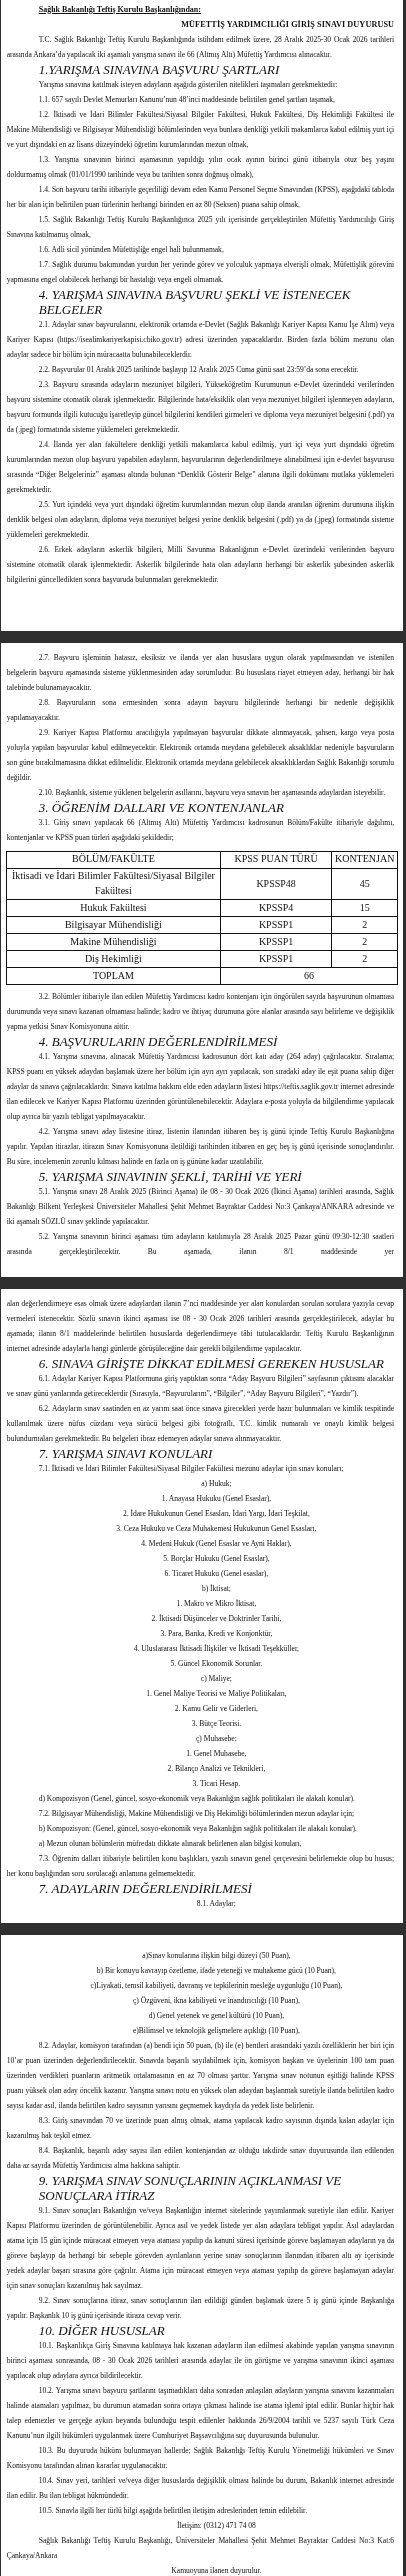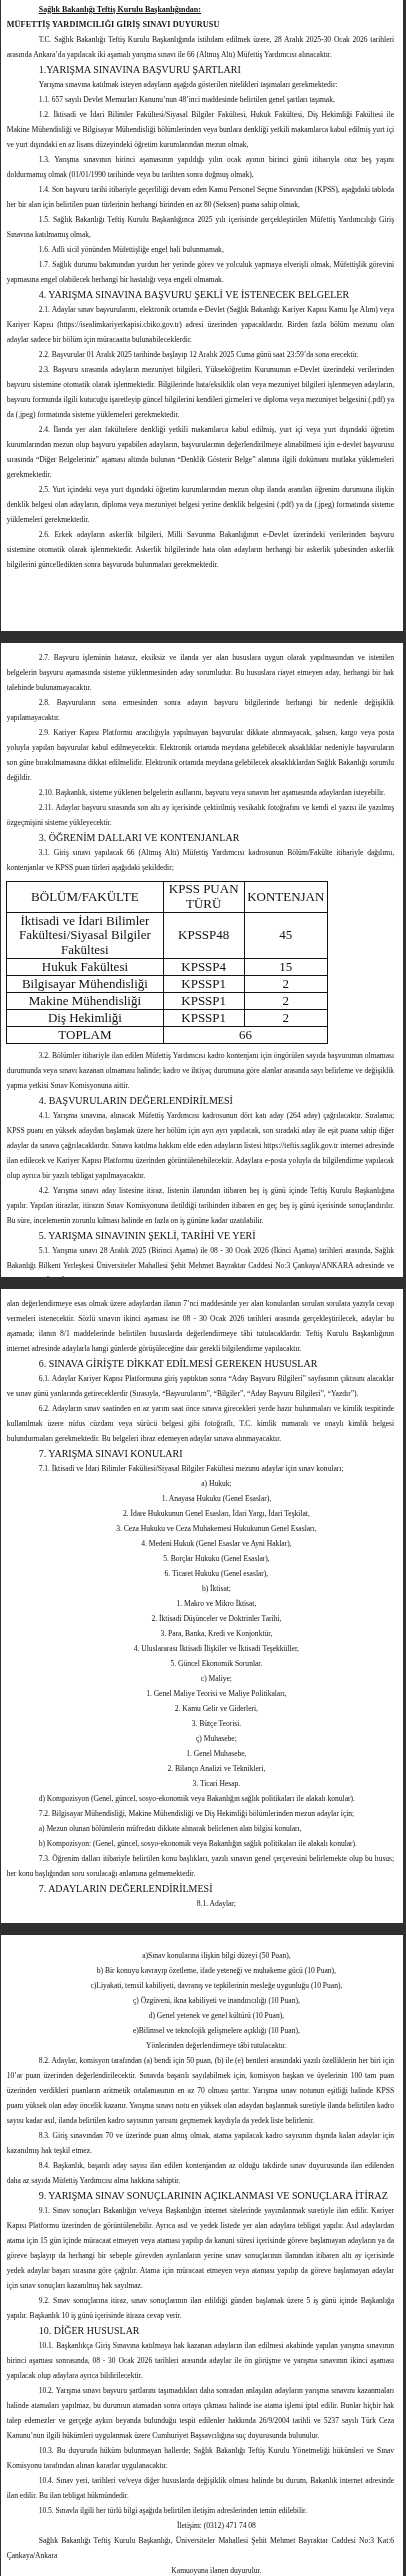--- a/index.html
+++ b/index.html
@@ -27,34 +27,34 @@
   .p {
     font-size: 7.6px;
     line-height: 15px;
     text-align: justify;
     margin: 0;
     text-indent: 32px;
     letter-spacing: -0.03px;
   }
   .p.noind { text-indent: 0; }
   .li { text-indent: 0; padding-left: 32px; text-align: center; }
-  .h { font-size: 10px; line-height: 15px; margin: 0; padding-left: 32px; }
+  .h { font-size: 13px; line-height: 15px; margin: 0; padding-left: 32px; font-style: italic; }
   .title-org {
     font-weight: bold; text-decoration: underline; font-size: 8px;
     line-height: 14.6px; padding-left: 32px; margin: 0;
   }
   .title-main {
     font-weight: bold; font-size: 8.2px; line-height: 15px;
-    text-align: left; margin: 0; letter-spacing: 0.1px;
+    text-align: right; margin: 0; letter-spacing: 0.1px;
   }
   table.quota {
     border-collapse: collapse;
-    width: 322px;
+    width: 392px;
     margin: 5.3px 0 4px -0.7px;
-    font-size: 13px;
+    font-size: 10px;
     padding-left: 8px;
   }
   table.quota th, table.quota td {
     border: 0.7px solid #111;
     text-align: center;
     font-weight: normal;
     line-height: 14.6px;
     padding: 0.7px 2.6px;
   }
   table.quota th { height: 14px; }
@@ -84,21 +84,20 @@
   <p class="p">2.4. İlanda yer alan fakültelere denkliği yetkili makamlarca kabul edilmiş, yurt içi veya yurt dışındaki öğretim kurumlarından mezun olup başvuru yapabilen adayların, başvurularının değerlendirilmeye alınabilmesi için e-devlet başvurusu sırasında “Diğer Belgeleriniz” aşaması altında bulunan “Denklik Gösterir Belge” alanına ilgili dokümanı mutlaka yüklemeleri gerekmektedir.</p>
   <p class="p">2.5. Yurt içindeki veya yurt dışındaki öğretim kurumlarından mezun olup ilanda aranılan öğrenim durumuna ilişkin denklik belgesi olan adayların, diploma veya mezuniyet belgesi yerine denklik belgesini (.pdf) ya da (.jpeg) formatında sisteme yüklemeleri gerekmektedir.</p>
   <p class="p">2.6. Erkek adayların askerlik bilgileri, Milli Savunma Bakanlığının e-Devlet üzerindeki verilerinden başvuru sistemine otomatik olarak işlenmektedir. Askerlik bilgilerinde hata olan adayların herhangi bir askerlik şubesinden askerlik bilgilerini güncelledikten sonra başvuruda bulunmaları gerekmektedir.</p>
 </div>
 
 <div class="page" id="p2">
   <p class="p">2.7. Başvuru işleminin hatasız, eksiksiz ve ilanda yer alan hususlara uygun olarak yapılmasından ve istenilen belgelerin başvuru aşamasında sisteme yüklenmesinden aday sorumludur. Bu hususlara riayet etmeyen aday, herhangi bir hak talebinde bulunamayacaktır.</p>
   <p class="p">2.8. Başvuruların sona ermesinden sonra adayın başvuru bilgilerinde herhangi bir nedenle değişiklik yapılamayacaktır.</p>
   <p class="p">2.9. Kariyer Kapısı Platformu aracılığıyla yapılmayan başvurular dikkate alınmayacak, şahsen, kargo veya posta yoluyla yapılan başvurular kabul edilmeyecektir. Elektronik ortamda meydana gelebilecek aksaklıklar nedeniyle başvuruların son güne bırakılmamasına dikkat edilmelidir. Elektronik ortamda meydana gelebilecek aksaklıklardan Sağlık Bakanlığı sorumlu değildir.</p>
   <p class="p">2.10. Başkanlık, sisteme yüklenen belgelerin asıllarını, başvuru veya sınavın her aşamasında adaylardan isteyebilir.</p>
-  <p class="p">2.11. Adaylar başvuru sırasında son altı ay içerisinde çektirilmiş vesikalık fotoğrafını ve kendi el yazısı ile yazılmış özgeçmişini sisteme yükleyecektir.</p>
   <p class="h">3. ÖĞRENİM DALLARI VE KONTENJANLAR</p>
   <p class="p">3.1. Giriş sınavı yapılacak 66 (Altmış Altı) Müfettiş Yardımcısı kadrosunun Bölüm/Fakülte itibariyle dağılımı, kontenjanlar ve KPSS puan türleri aşağıdaki şekildedir;</p>
 
   <table class="quota">
     <thead>
       <tr>
         <th class="c1">BÖLÜM/FAKÜLTE</th>
         <th class="c2">KPSS PUAN TÜRÜ</th>
         <th>KONTENJAN</th>
       </tr>
@@ -170,36 +169,35 @@
     <p class="p li">1. Genel Maliye Teorisi ve Maliye Politikaları,</p>
     <p class="p li">2. Kamu Gelir ve Giderleri,</p>
     <p class="p li">3. Bütçe Teorisi.</p>
     <p class="p li">ç) Muhasebe;</p>
     <p class="p li">1. Genel Muhasebe,</p>
     <p class="p li">2. Bilanço Analizi ve Teknikleri,</p>
     <p class="p li">3. Ticari Hesap.</p>
   </div>
   <p class="p">d) Kompozisyon (Genel, güncel, sosyo-ekonomik veya Bakanlığın sağlık politikaları ile alakalı konular).</p>
   <p class="p">7.2. Bilgisayar Mühendisliği, Makine Mühendisliği ve Diş Hekimliği bölümlerinden mezun adaylar için;</p>
+  <p class="p">b) Kompozisyon: (Genel, güncel, sosyo-ekonomik veya Bakanlığın sağlık politikaları ile alakalı konular).</p>
   <p class="p">a) Mezun olunan bölümlerin müfredatı dikkate alınarak belirlenen alan bilgisi konuları,</p>
-  <p class="p">b) Kompozisyon: (Genel, güncel, sosyo-ekonomik veya Bakanlığın sağlık politikaları ile alakalı konular).</p>
   <p class="p">7.3. Öğrenim dalları itibariyle belirtilen konu başlıkları, yazılı sınavın genel çerçevesini belirlemekte olup bu husus; her konu başlığından soru sorulacağı anlamına gelmemektedir.</p>
   <p class="h">7. ADAYLARIN DEĞERLENDİRİLMESİ</p>
   <p class="p li">8.1. Adaylar;</p>
 </div>
 
 <div class="page" id="p4">
   <div>
     <p class="p li">a)Sınav konularına ilişkin bilgi düzeyi (50 Puan),</p>
     <p class="p li">b) Bir konuyu kavrayıp özetleme, ifade yeteneği ve muhakeme gücü (10 Puan),</p>
     <p class="p li">c)Liyakati, temsil kabiliyeti, davranış ve tepkilerinin mesleğe uygunluğu (10 Puan),</p>
     <p class="p li">ç) Özgüveni, ikna kabiliyeti ve inandırıcılığı (10 Puan),</p>
     <p class="p li">d) Genel yetenek ve genel kültürü (10 Puan),</p>
     <p class="p li">e)Bilimsel ve teknolojik gelişmelere açıklığı (10 Puan),</p>
-    <p class="p li">Yönlerinden değerlendirmeye tâbi tutulacaktır.</p>
   </div>
   <p class="p">8.2. Adaylar, komisyon tarafından (a) bendi için 50 puan, (b) ile (e) bentleri arasındaki yazılı özelliklerin her biri için 10’ar puan üzerinden değerlendirilecektir. Sınavda başarılı sayılabilmek için, komisyon başkan ve üyelerinin 100 tam puan üzerinden verdikleri puanların aritmetik ortalamasının en az 70 olması şarttır. Yarışma sınav notunun eşitliği halinde KPSS puanı yüksek olan aday öncelik kazanır. Yarışma sınavı notu en yüksek olan adaydan başlanmak suretiyle ilanda belirtilen kadro sayısı kadar asıl, ilanda belirtilen kadro sayısının yarısını geçmemek kaydıyla da yedek liste belirlenir.</p>
   <p class="p">8.3. Giriş sınavından 70 ve üzerinde puan almış olmak, atama yapılacak kadro sayısının dışında kalan adaylar için kazanılmış hak teşkil etmez.</p>
   <p class="p">8.4. Başkanlık, başarılı aday sayısı ilan edilen kontenjandan az olduğu takdirde sınav duyurusunda ilan edilenden daha az sayıda Müfettiş Yardımcısı alma hakkına sahiptir.</p>
   <p class="h">9. YARIŞMA SINAV SONUÇLARININ AÇIKLANMASI VE SONUÇLARA İTİRAZ</p>
   <p class="p">9.1. Sınav sonuçları Bakanlığın ve/veya Başkanlığın internet sitelerinde yayımlanmak suretiyle ilan edilir. Kariyer Kapısı Platformu üzerinden de görüntülenebilir. Ayrıca asıl ve yedek listede yer alan adaylara tebligat yapılır. Asıl adaylardan atama için 15 gün içinde müracaat etmeyen veya ataması yapılıp da kanuni süresi içerisinde göreve başlamayan adayların ya da göreve başlayıp da herhangi bir sebeple görevden ayrılanların yerine sınav sonuçlarının ilanından itibaren altı ay içerisinde yedek adaylar başarı sırasına göre çağrılır. Atama için müracaat etmeyen veya ataması yapılıp da göreve başlamayan adaylar için sınav sonuçları kazanılmış hak sayılmaz.</p>
   <p class="p">9.2. Sınav sonuçlarına itiraz, sınav sonuçlarının ilan edildiği günden başlamak üzere 5 iş günü içinde Başkanlığa yapılır. Başkanlık 10 iş günü içerisinde itiraza cevap verir.</p>
   <p class="h">10. DİĞER HUSUSLAR</p>
   <p class="p">10.1. Başkanlıkça Giriş Sınavına katılmaya hak kazanan adayların ilan edilmesi akabinde yapılan yarışma sınavının birinci aşaması sonrasında, 08 - 30 Ocak 2026 tarihleri arasında adaylar ile ön görüşme ve yarışma sınavının ikinci aşaması yapılacak olup adaylara ayrıca bildirilecektir.</p>
   <p class="p">10.2. Yarışma sınavı başvuru şartlarını taşımadıkları daha sonradan anlaşılan adayların yarışma sınavını kazanmaları halinde atamaları yapılmaz, bu durumun atamadan sonra ortaya çıkması halinde ise atama işlemi iptal edilir. Bunlar hiçbir hak talep edemezler ve gerçeğe aykırı beyanda bulunduğu tespit edilenler hakkında 26/9/2004 tarihli ve 5237 sayılı Türk Ceza Kanunu’nun ilgili hükümleri uygulanmak üzere Cumhuriyet Başsavcılığına suç duyurusunda bulunulur.</p>

